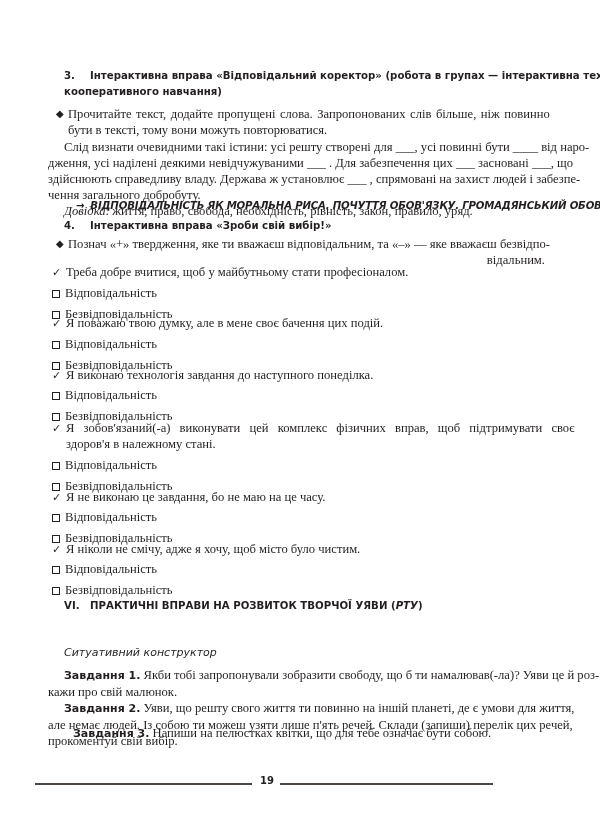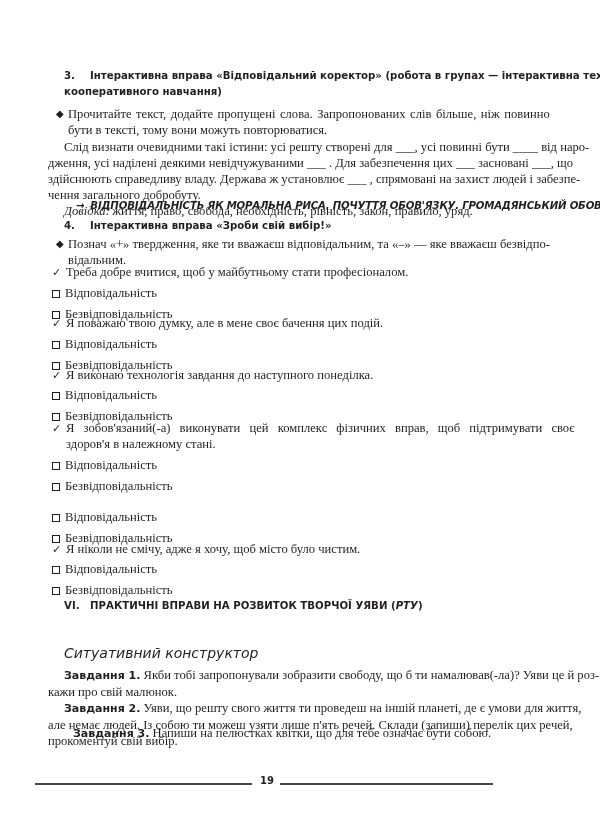--- a/index.html
+++ b/index.html
@@ -50,21 +50,21 @@
     <span style="font-style:normal; margin-right:6px;">→</span><span>ВІДПОВІДАЛЬНІСТЬ ЯК МОРАЛЬНА РИСА. ПОЧУТТЯ ОБОВ'ЯЗКУ. ГРОМАДЯНСЬКИЙ ОБОВ'ЯЗОК</span>
   </div>
 
   <div class="abs h-task" style="left:64px; top:218px; white-space:nowrap;">
     <span class="num">4.</span><span>Інтерактивна вправа «Зроби свій вибір!»</span>
   </div>
 
   <div class="abs serif" style="left:56px; top:236px; width:489px;">
     <span class="bullet">◆</span>
     <div style="padding-left:12px; white-space:nowrap;">Познач «+» твердження, яке ти вважаєш відповідальним, та «–» — яке вважаєш безвідпо-</div>
-    <div style="padding-left:12px;">відальним.</div>
+    <div style="padding-left:12px;text-align:right;">відальним.</div>
   </div>
 
   <div class="row" style="top:264px;"><span class="mark">✓</span><span>Треба добре вчитися, щоб у майбутньому стати професіоналом.</span></div>
   <div class="row" style="top:285px;"><span class="box"></span><span>Відповідальність</span></div>
   <div class="row" style="top:306px;"><span class="box"></span><span>Безвідповідальність</span></div>
 
   <div class="row" style="top:315px; top:316px;"></div>
   <div class="row" style="top:315px;"></div>
 
   <div class="row" style="top:315px;"><span class="mark">✓</span><span>Я поважаю твою думку, але в мене своє бачення цих подій.</span></div>
@@ -73,41 +73,42 @@
 
   <div class="row" style="top:367px;"><span class="mark">✓</span><span>Я виконаю технологія завдання до наступного понеділка.</span></div>
   <div class="row" style="top:387px;"><span class="box"></span><span>Відповідальність</span></div>
   <div class="row" style="top:408px;"><span class="box"></span><span>Безвідповідальність</span></div>
 
   <div class="row" style="top:420px; word-spacing:6px;"><span class="mark">✓</span><span>Я зобов'язаний(-а) виконувати цей комплекс фізичних вправ, щоб підтримувати своє</span></div>
   <div class="row" style="top:436px; padding-left:14px;">здоров'я в належному стані.</div>
   <div class="row" style="top:457px;"><span class="box"></span><span>Відповідальність</span></div>
   <div class="row" style="top:478px;"><span class="box"></span><span>Безвідповідальність</span></div>
 
+  <div class="row" style="top:489px;"><span class="mark">✓</span><span>Я не виконаю це завдання, бо не маю на це часу.</span></div>
   <div class="row" style="top:509px;"><span class="box"></span><span>Відповідальність</span></div>
   <div class="row" style="top:530px;"><span class="box"></span><span>Безвідповідальність</span></div>
 
   <div class="row" style="top:541px;"><span class="mark">✓</span><span>Я ніколи не смічу, адже я хочу, щоб місто було чистим.</span></div>
   <div class="row" style="top:561px;"><span class="box"></span><span>Відповідальність</span></div>
   <div class="row" style="top:582px;"><span class="box"></span><span>Безвідповідальність</span></div>
 
   <div class="abs h-task" style="left:64px; top:598px; white-space:nowrap;">
     <span class="num">VI.</span><span>ПРАКТИЧНІ ВПРАВИ НА РОЗВИТОК ТВОРЧОЇ УЯВИ (</span><i>РТУ</i><span>)</span>
   </div>
 
 
-  <div class="abs sans" style="left:64px; top:645px; font-style:italic; font-size:14px; line-height:16px;">Ситуативний конструктор</div>
+  <div class="abs sans" style="left:64px; top:645px; font-style:italic; font-size:11px; line-height:16px;">Ситуативний конструктор</div>
 
   <div class="abs serif" style="left:48px; top:667px; width:497px;">
     <div style="padding-left:16px; white-space:nowrap;"><span class="b-sans">Завдання 1.</span><span> Якби тобі запропонували зобразити свободу, що б ти намалював(-ла)? Уяви це й роз-</span></div>
     <div>кажи про свій малюнок.</div>
   </div>
 
   <div class="abs serif" style="left:48px; top:700px; width:497px;">
-    <div style="padding-left:16px; white-space:nowrap;"><span class="b-sans">Завдання 2.</span><span> Уяви, що решту свого життя ти проведеш на іншій планеті, де є умови для життя,</span></div>
+    <div style="padding-left:16px; white-space:nowrap;"><span class="b-sans">Завдання 2.</span><span> Уяви, що решту свого життя ти повинно на іншій планеті, де є умови для життя,</span></div>
     <div style="white-space:nowrap;">але немає людей. Із собою ти можеш узяти лише п'ять речей. Склади (запиши) перелік цих речей,</div>
     <div>прокоментуй свій вибір.</div>
   </div>
 
   <div class="abs serif" style="left:48px; top:723px; width:497px; top:724px;"></div>
   <div class="abs serif" style="left:57px; top:725px; width:497px;">
     <div style="padding-left:16px; white-space:nowrap;"><span class="b-sans">Завдання 3.</span><span> Напиши на пелюстках квітки, що для тебе означає бути собою.</span></div>
   </div>
 
   <div class="footer-line" style="left:35px; width:217px;"></div>

